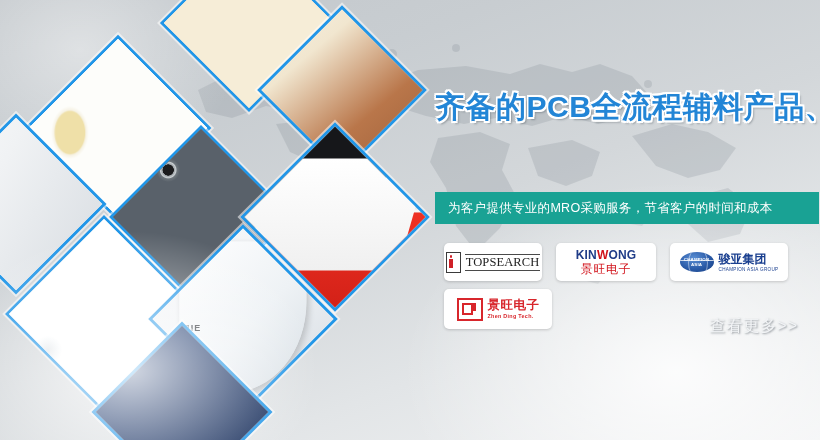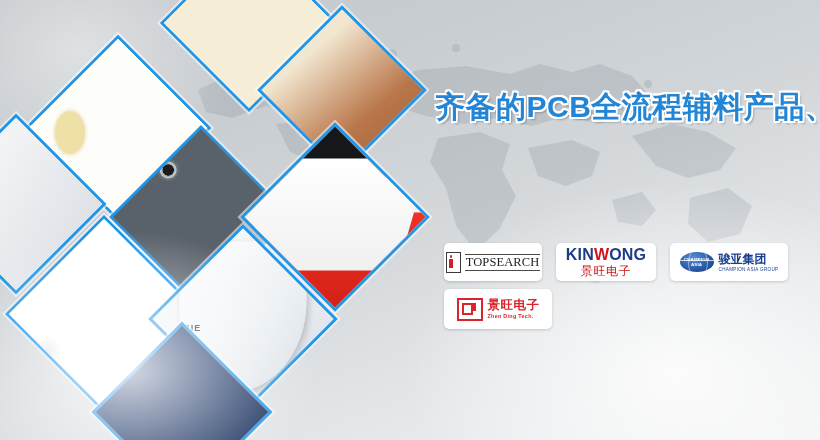--- a/index.html
+++ b/index.html
@@ -263,21 +263,21 @@
     color: #232323;
     border-top: 1px solid #4a4a4a;
     border-bottom: 1px solid #4a4a4a;
     line-height: 15px;
     padding: 0 1px;
   }
 
   
   .kw-box { text-align: center; line-height: 1; }
   .kw-main {
-    font-size: 16px;
+    font-size: 12px;
     font-weight: 700;
     color: #1f3c88;
     letter-spacing: .2px;
   }
   .kw-main .w { color: #d1121a; }
   .kw-sub {
     font-size: 12px;
     color: #d1121a;
     margin-top: 2px;
     letter-spacing: .6px;
@@ -422,20 +422,23 @@
 
   <div class="bloom bloom-bl"></div>
   <div class="bloom bloom-br"></div>
 
   <div id="content">
 
     <div id="headline">
       <div class="headline-line">齐备的PCB全流程辅料产品、</div>
     </div>
 
+    <div id="subtitle-bar">
+      <span id="subtitle-text">为客户提供专业的MRO采购服务，节省客户的时间和成本</span>
+    </div>
 
     <div id="logo-wrap">
 
       <div class="logo-row">
 
         <div class="logo-chip chip-topsearch">
           <span class="ts-mark"></span>
           <span class="ts-text">TOPSEARCH</span>
         </div>
 
@@ -465,15 +468,16 @@
             <span class="zd-mark"></span>
             <span>
               <span class="zd-cn" style="display:block">景旺电子</span>
               <span class="zd-en" style="display:block">Zhen Ding Tech.</span>
             </span>
           </div>
         </div>
       </div>
     </div>
 
+    <div id="more-link">查看更多&gt;&gt;</div>
 
   </div>
 </div>
 
 </body></html>

